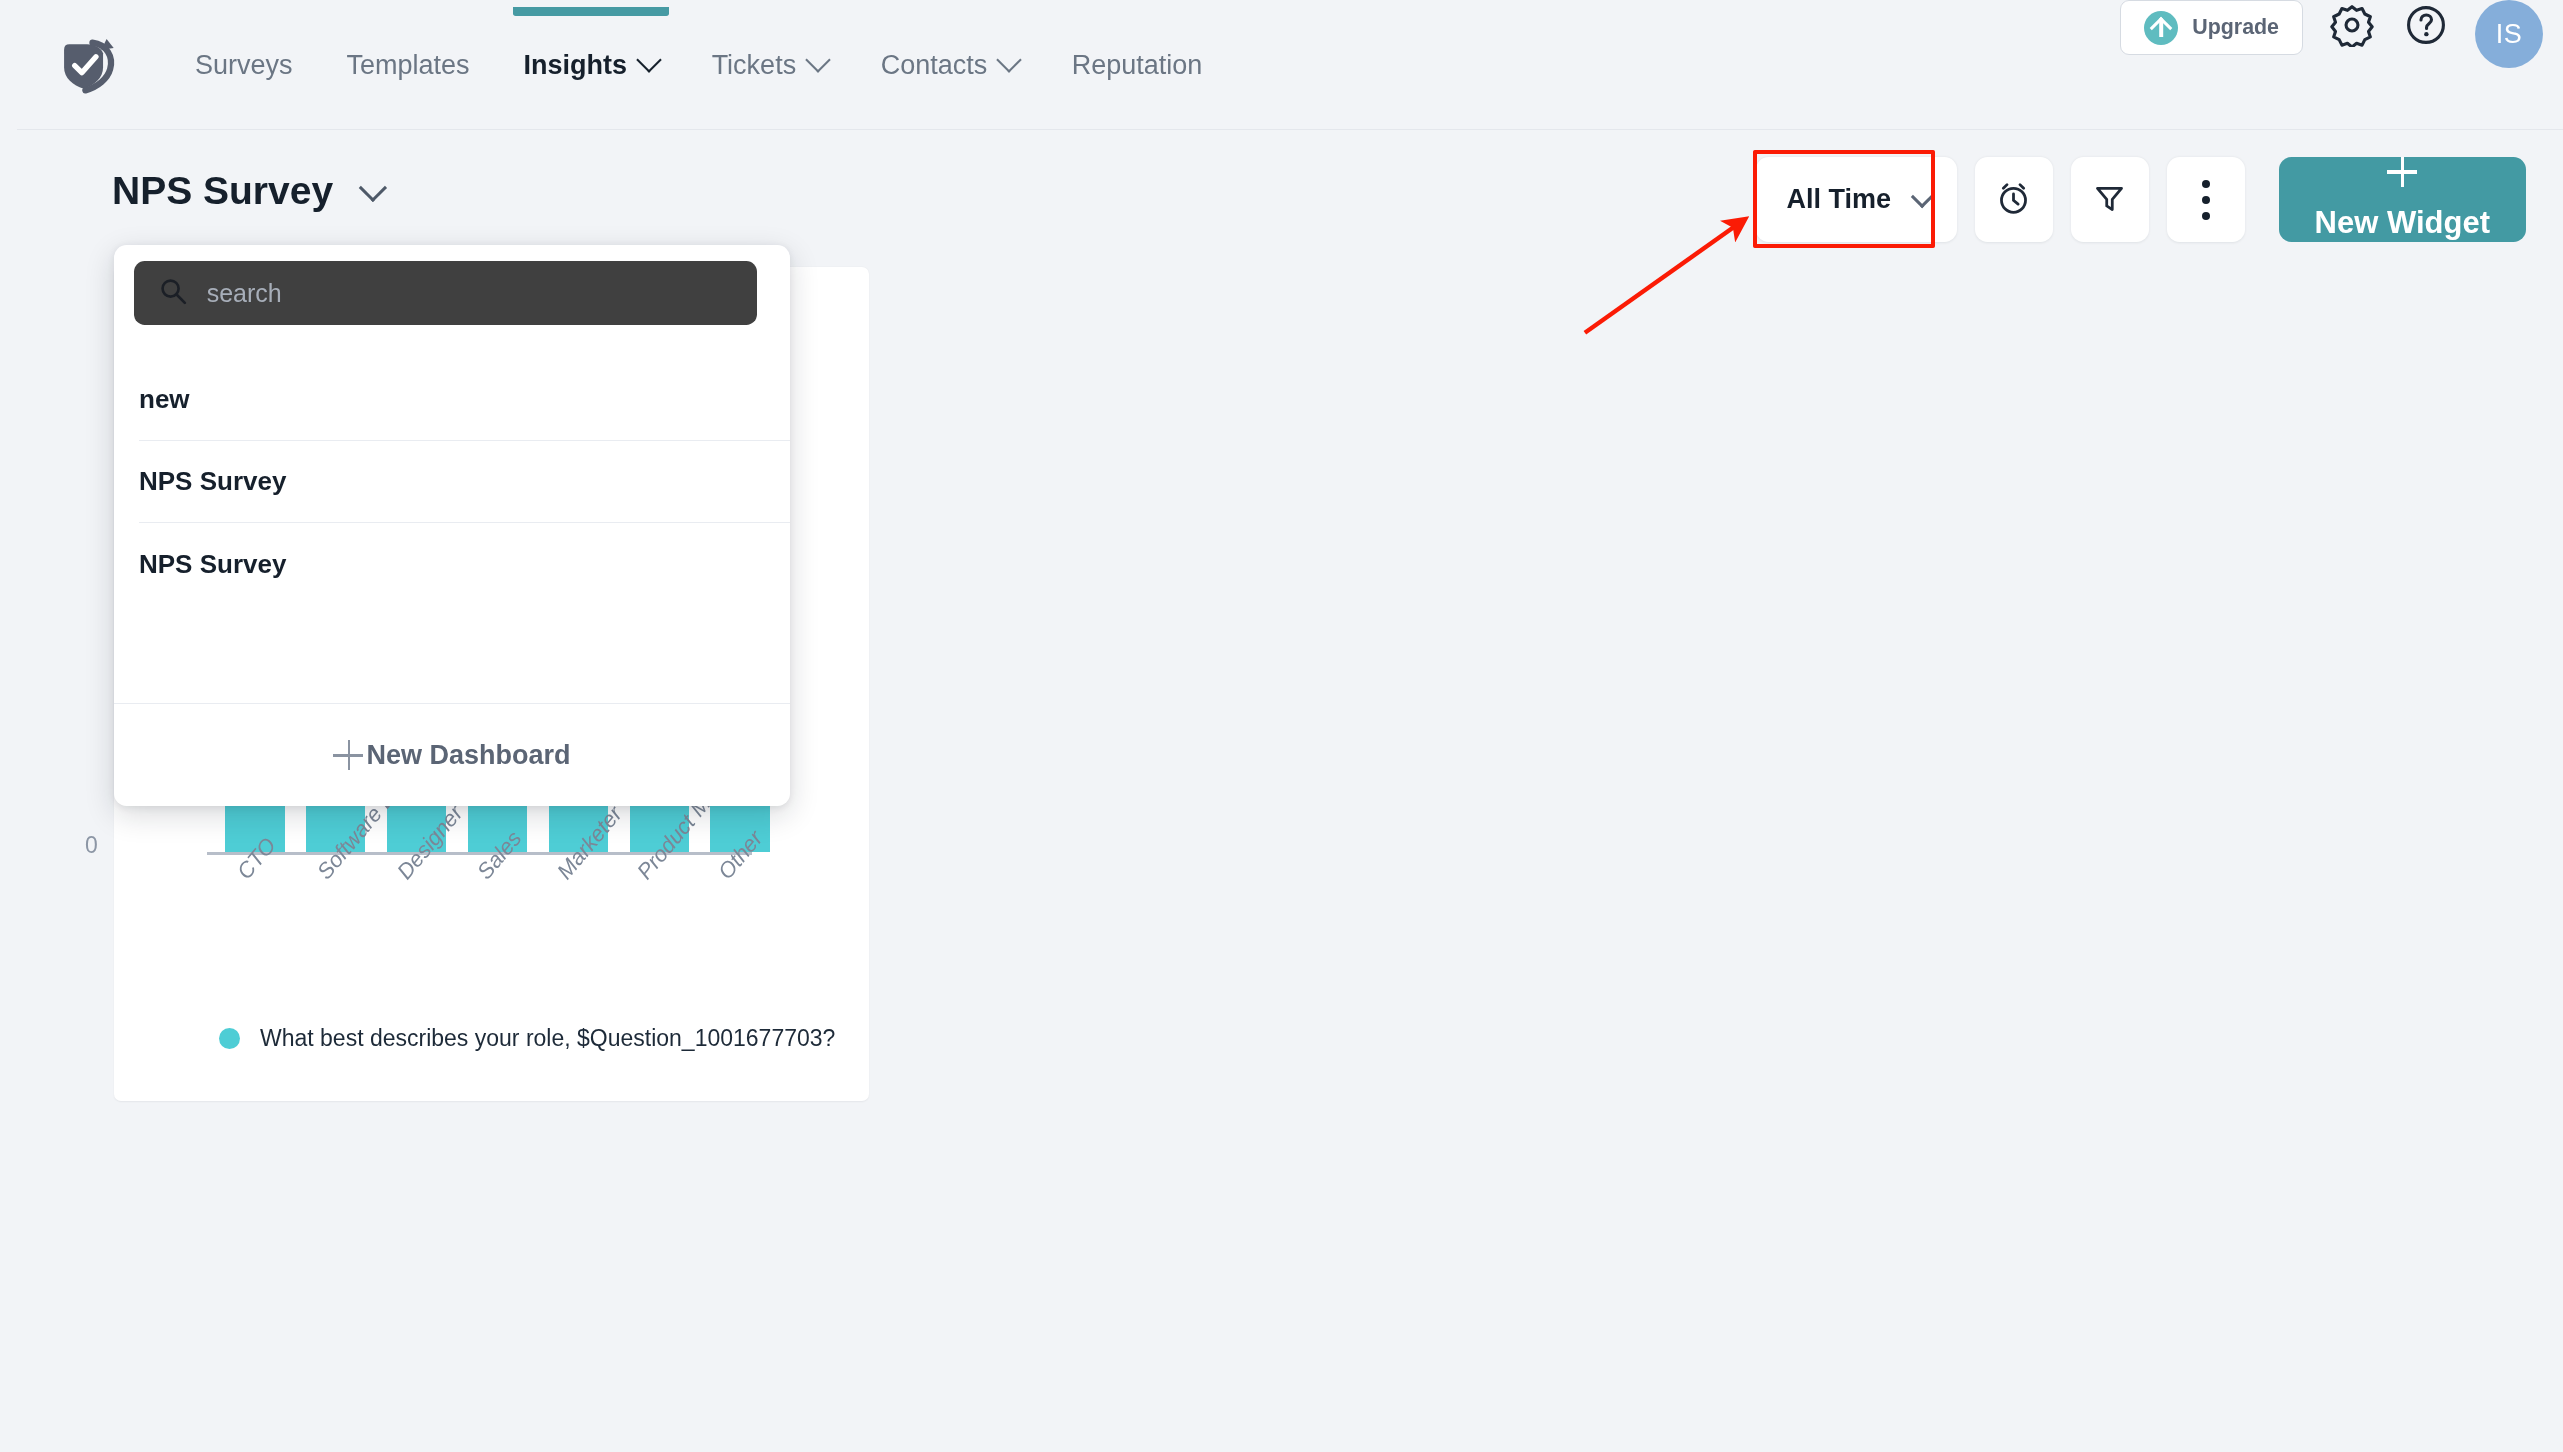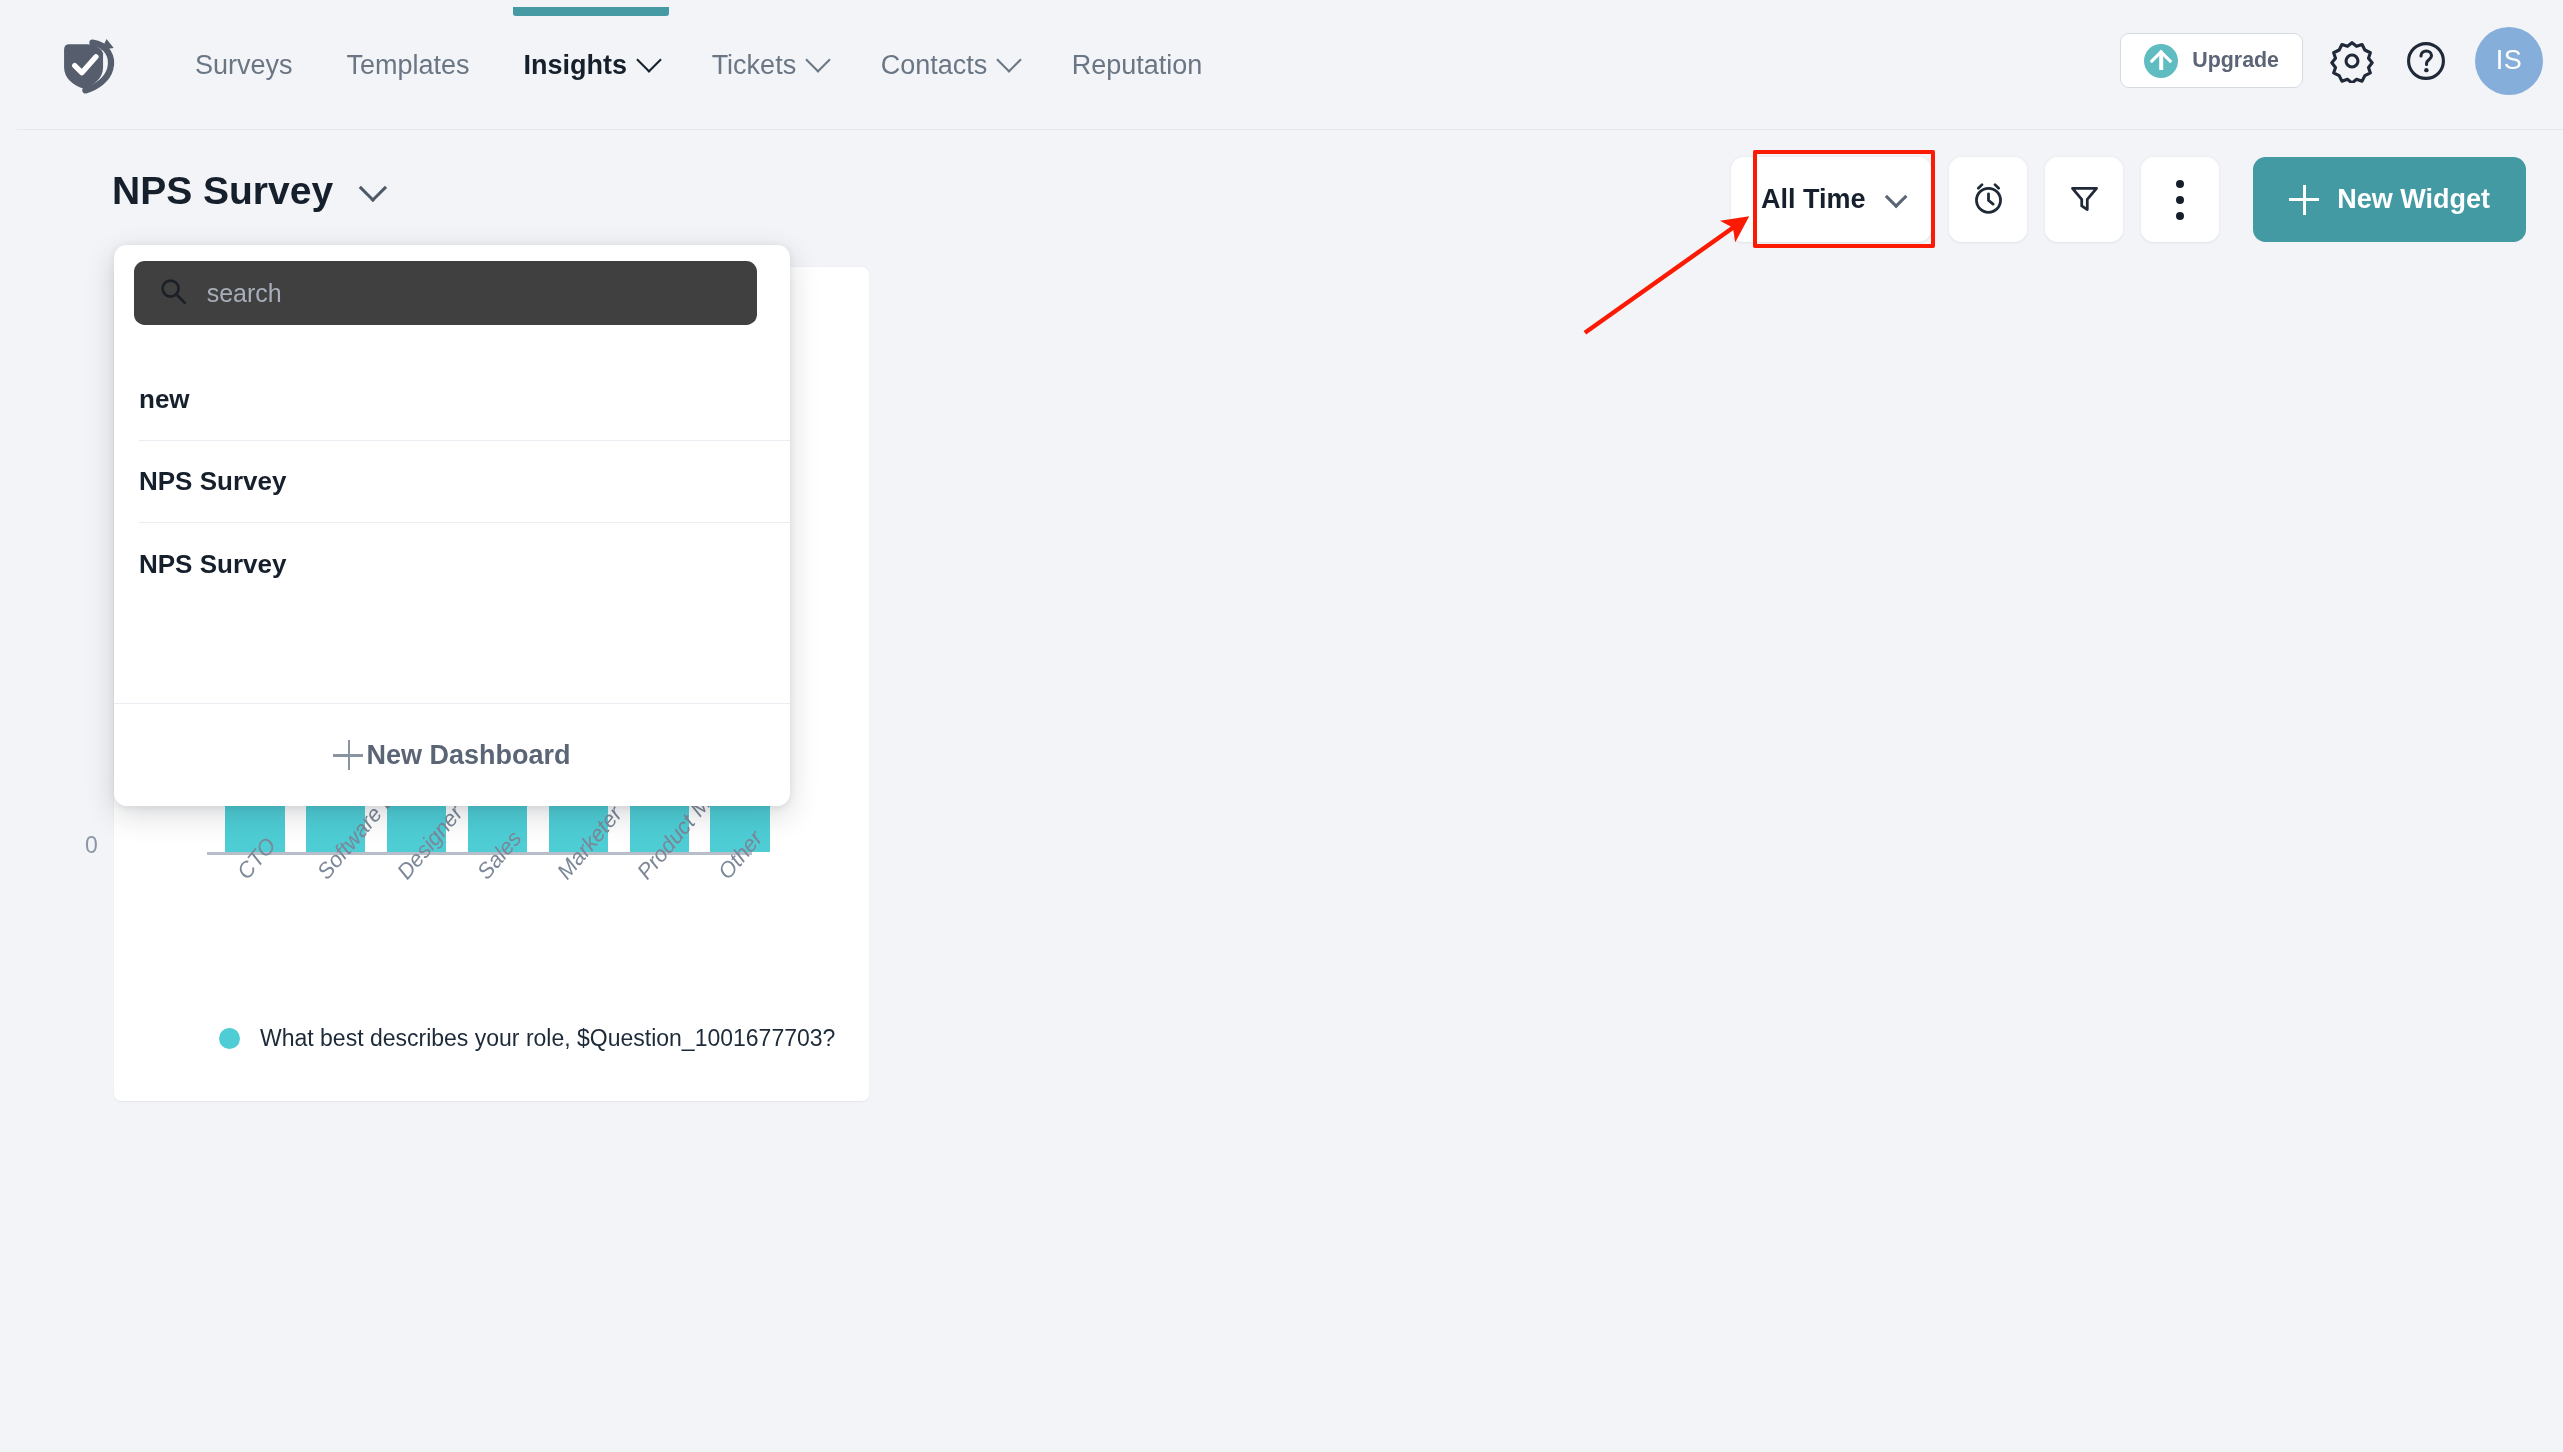--- a/index.html
+++ b/index.html
@@ -38,21 +38,21 @@
   }
   .chev {
     display: inline-block; width: 18px; height: 18px;
     border-right: 2.7px solid #6b7684; border-bottom: 2.7px solid #6b7684;
     transform: rotate(45deg) translate(-3.6px,-3.6px);
   }
   .nav-item.active .chev { border-color: #16202c; }
 
   .nav-right {
     position: absolute; right: 37px; top: 0; height: 121px;
-    display: flex; align-items: center; gap: 24px;
+    display: flex; align-items: flex-start; gap: 24px;
   }
   .upgrade-btn {
     display: flex; align-items: center; gap: 14.2px;
     height: 55px; padding: 0 23px;
     background: #ffffff; border: 0.9px solid #d6dbe2; border-radius: 9px;
     font-size: 21.4px; font-weight: 700; color: #5b6575; cursor: pointer;
     white-space: nowrap;
   }
   .upgrade-circ {
     width: 34px; height: 34px; border-radius: 50%;
@@ -108,22 +108,23 @@
     width: 78px; height: 85px; background: #ffffff; border-radius: 12.5px;
     display: flex; align-items: center; justify-content: center; cursor: pointer;
     box-shadow: 0 0.9px 2.7px rgba(16,24,40,.08);
   }
   .dots { display: flex; flex-direction: column; gap: 8px; align-items: center; }
   .dots i { width: 8px; height: 8px; border-radius: 50%; background: #16202c; display:block; }
   .newwidget-btn {
     display: flex; align-items: center; gap: 18px;
     height: 85px; padding: 0 36px; margin-left: 16px;
     background: #439aa3; border-radius: 12.5px;
-    font-size: 27px; font-weight: 700; color: #ffffff; cursor: pointer;
+    font-size: 31px; font-weight: 700; color: #ffffff; cursor: pointer;
     white-space: nowrap;
+    flex-direction: column;
   }
   .plus-glyph { position: relative; width: 30px; height: 30px; flex: none; }
   .plus-glyph::before, .plus-glyph::after {
     content:""; position:absolute; background: currentColor;
   }
   .plus-glyph::before { left: 13.3px; top: 0; width: 3.6px; height: 30px; }
   .plus-glyph::after  { top: 13.3px; left: 0; height: 3.6px; width: 30px; }
 
   
   .widget-card {

